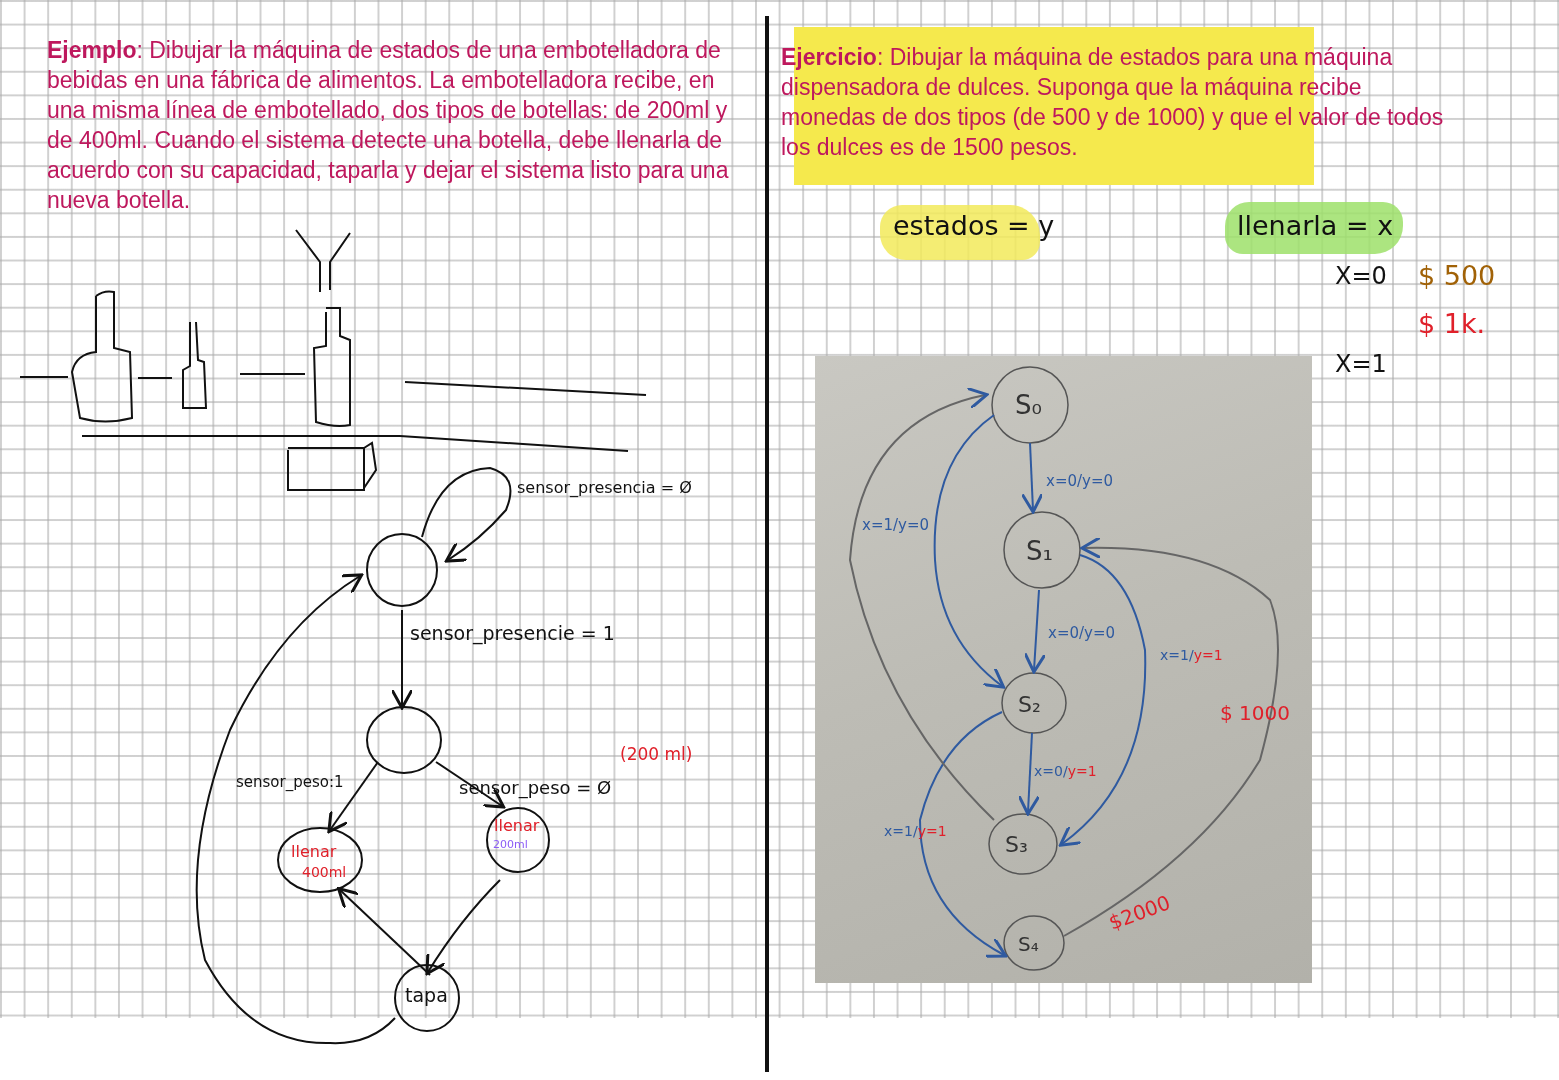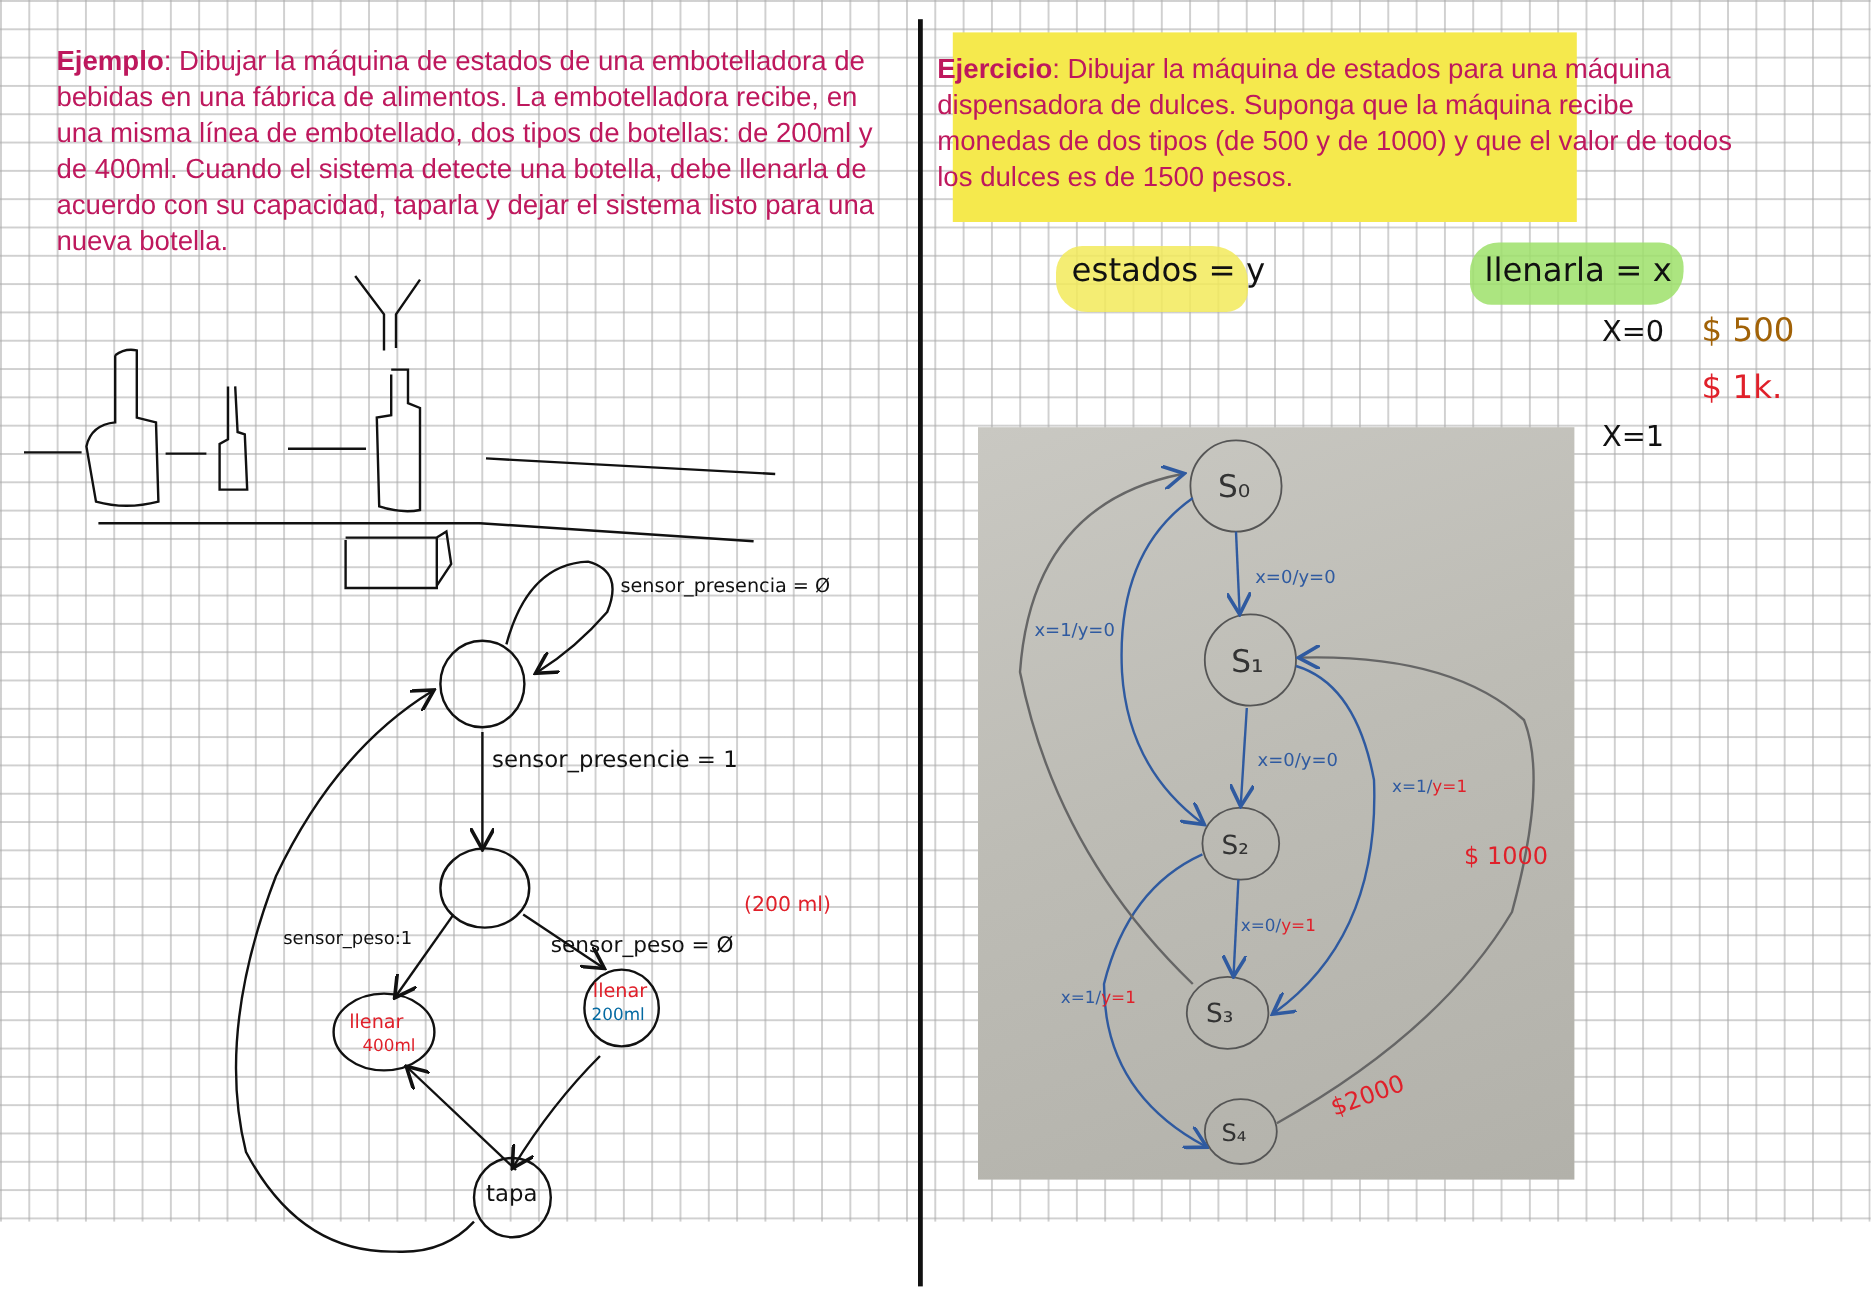--- a/index.html
+++ b/index.html
@@ -119,14 +119,14 @@
 </svg>
 
 <div class="hand" style="left:517px;top:478px;font-size:16px;">sensor_presencia = Ø</div>
 <div class="hand" style="left:410px;top:622px;font-size:19px;">sensor_presencie = 1</div>
 <div class="hand" style="left:236px;top:773px;font-size:15px;">sensor_peso:1</div>
 <div class="hand" style="left:459px;top:777px;font-size:18px;">sensor_peso = Ø</div>
 <div class="hand" style="left:620px;top:744px;font-size:17px;color:#e0202a;">(200 ml)</div>
 <div class="hand" style="left:291px;top:842px;font-size:16px;color:#e0202a;">llenar</div>
 <div class="hand" style="left:302px;top:864px;font-size:14px;color:#e0202a;">400ml</div>
 <div class="hand" style="left:494px;top:816px;font-size:16px;color:#e0202a;">llenar</div>
-<div class="hand" style="left:493px;top:838px;font-size:14px;color:#0369a1;">200ml</div>
+<div class="hand" style="left:493px;top:838px;font-size:11px;color:#8b5cf6;">200ml</div>
 <div class="hand" style="left:405px;top:984px;font-size:19px;">tapa</div>
 
 </body></html>

